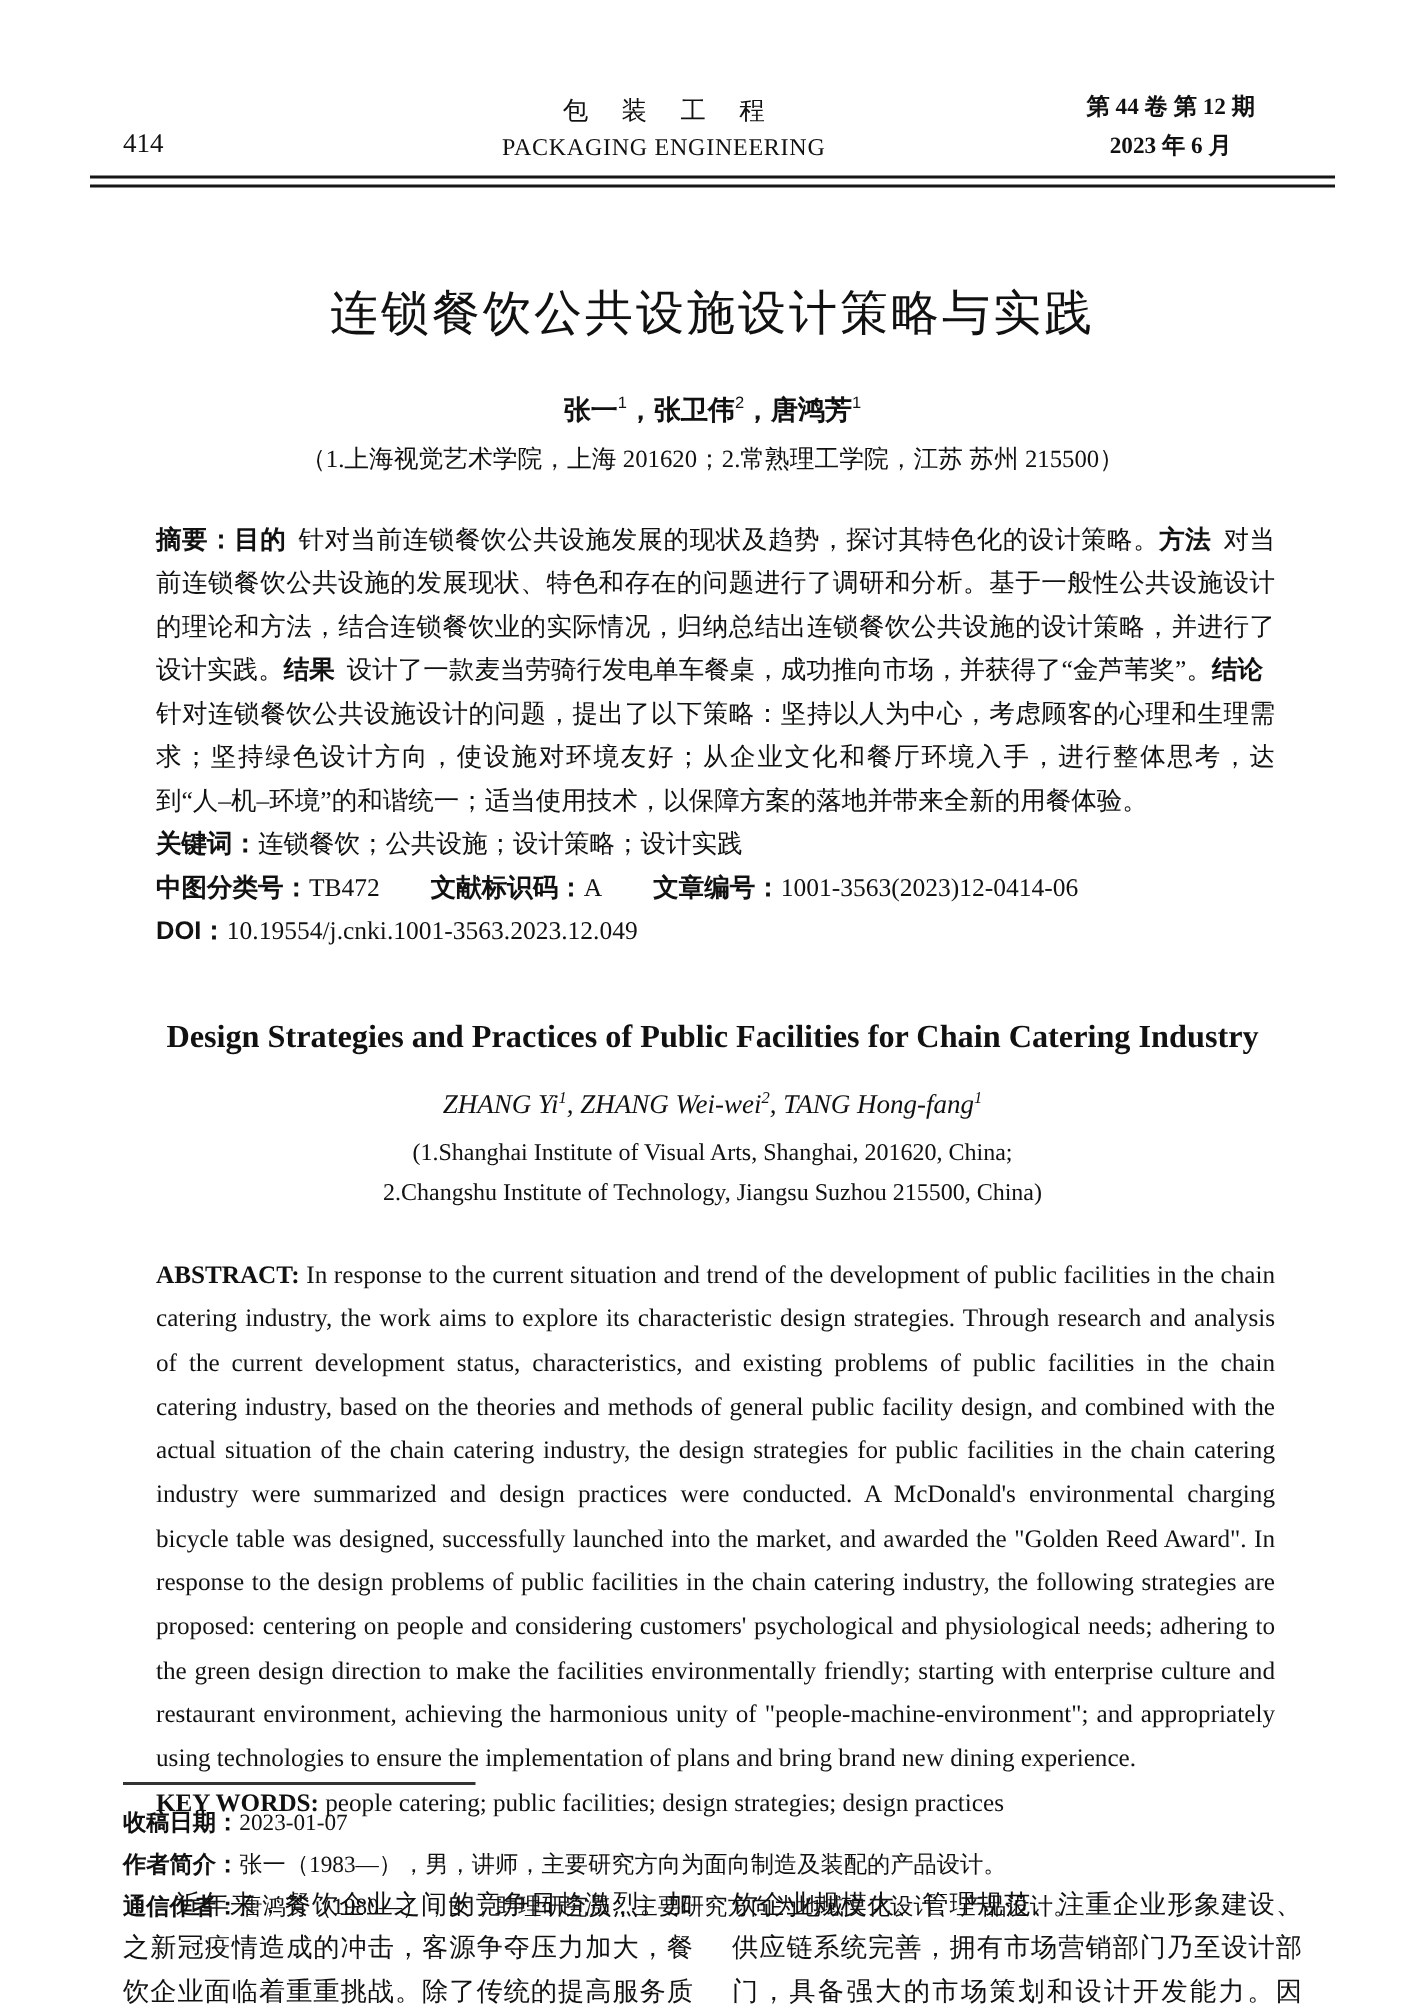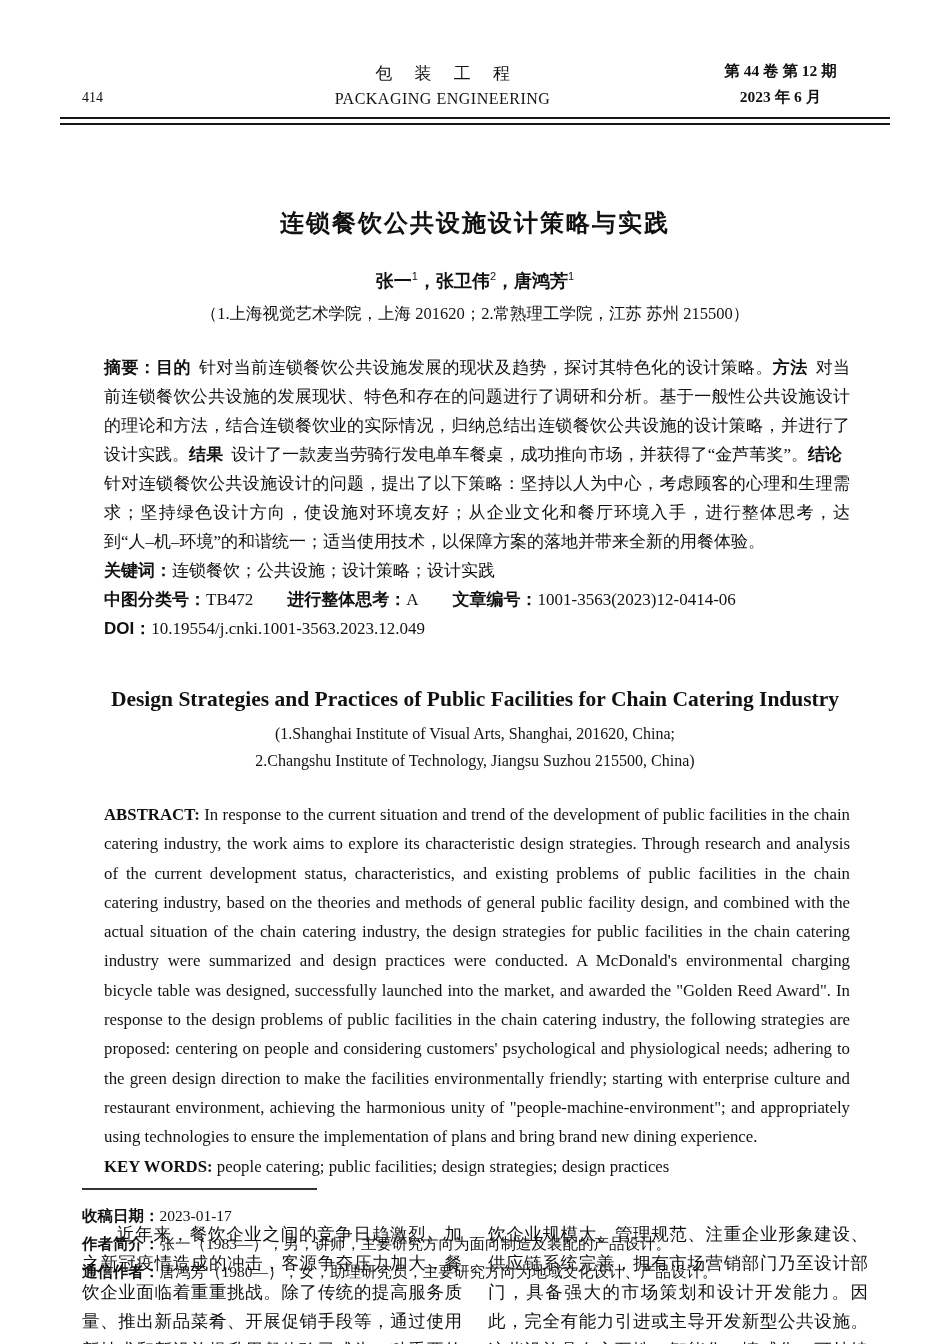--- a/index.html
+++ b/index.html
@@ -16,41 +16,41 @@
     overflow: hidden;
   }
 
   
   .journal-header {
     display: flex;
     align-items: flex-end;
     justify-content: space-between;
     height: 50px;
   }
-  .header-left { width: 110px; font-size: 14px; padding-bottom: 2px; }
+  .header-left { width: 110px; font-size: 18px; padding-bottom: 2px; }
   .header-center { flex: 1; text-align: center; }
   .journal-name-cn { font-size: 17px; letter-spacing: 9px; text-indent: 9px; }
   .journal-name-en { font-size: 16px; letter-spacing: 0.5px; margin-top: 5px; }
   .header-right { width: 175px; text-align: center; font-size: 15.5px; font-weight: bold; }
   .header-right div + div { margin-top: 5px; }
 
   .rule-double {
     margin: 9px -22px 0 -22px;
     height: 8px;
     border-top: 2px solid #161616;
     border-bottom: 2px solid #161616;
   }
 
   
   .title-cn {
-    margin-top: 82px;
+    margin-top: 62px;
     text-align: center;
     font-family: "Liberation Sans", "DejaVu Sans", sans-serif;
-    font-weight: bold;
-    font-size: 24px;
+    font-weight: normal;
+    font-size: 32px;
     letter-spacing: 2px;
   }
   .authors-cn {
     margin-top: 30px;
     text-align: center;
     font-family: "Liberation Sans", "DejaVu Sans", sans-serif;
     font-weight: bold;
     font-size: 18px;
   }
   .authors-cn sup, .authors-en sup { font-size: 11px; font-weight: normal; }
@@ -153,29 +153,32 @@
 
   <div class="abstract-cn">
     <span class="label-cn">摘要：</span><span class="label-cn seg-label">目的</span><span>针对当前连锁餐饮公共设施发展的现状及趋势，探讨其特色化的设计策略。</span><span class="label-cn seg-label">方法</span><span>对当前连锁餐饮公共设施的发展现状、特色和存在的问题进行了调研和分析。基于一般性公共设施设计的理论和方法，结合连锁餐饮业的实际情况，归纳总结出连锁餐饮公共设施的设计策略，并进行了设计实践。</span><span class="label-cn seg-label">结果</span><span>设计了一款麦当劳骑行发电单车餐桌，成功推向市场，并获得了“金芦苇奖”。</span><span class="label-cn seg-label">结论</span><span>针对连锁餐饮公共设施设计的问题，提出了以下策略：坚持以人为中心，考虑顾客的心理和生理需求；坚持绿色设计方向，使设施对环境友好；从企业文化和餐厅环境入手，进行整体思考，达到“人–机–环境”的和谐统一；适当使用技术，以保障方案的落地并带来全新的用餐体验。</span>
   </div>
 
   <div class="meta-line">
     <span class="label-cn">关键词：</span><span>连锁餐饮；公共设施；设计策略；设计实践</span>
   </div>
 
   <div class="meta-line">
-    <span class="meta-group"><span class="label-cn">中图分类号：</span><span>TB472</span></span><span class="meta-group"><span class="label-cn">进行整体思考：</span><span>A</span></span><span class="meta-group"><span class="label-cn">文章编号：</span><span>1001-3563(2023)12-0414-06</span></span>
+    <span class="meta-group"><span class="label-cn">中图分类号：</span><span>TB472</span></span><span class="meta-group"><span class="label-cn">文献标识码：</span><span>A</span></span><span class="meta-group"><span class="label-cn">文章编号：</span><span>1001-3563(2023)12-0414-06</span></span>
   </div>
 
   <div class="meta-line">
     <span class="label-cn">DOI：</span><span>10.19554/j.cnki.1001-3563.2023.12.049</span>
   </div>
 
   <h2 class="title-en">Design Strategies and Practices of Public Facilities for Chain Catering Industry</h2>
 
+  <div class="authors-en">
+    <span>ZHANG Yi</span><sup>1</sup><span>, </span><span>ZHANG Wei-wei</span><sup>2</sup><span>, </span><span>TANG Hong-fang</span><sup>1</sup>
+  </div>
 
   <div class="affiliation-en">
     <div>(1.Shanghai Institute of Visual Arts, Shanghai, 201620, China;</div>
     <div>2.Changshu Institute of Technology, Jiangsu Suzhou 215500, China)</div>
   </div>
 
   <div class="abstract-en">
     <span class="label-en">ABSTRACT:</span>
     <span>In response to the current situation and trend of the development of public facilities in the chain catering industry, the work aims to explore its characteristic design strategies. Through research and analysis of the current development status, characteristics, and existing problems of public facilities in the chain catering industry, based on the theories and methods of general public facility design, and combined with the actual situation of the chain catering industry, the design strategies for public facilities in the chain catering industry were summarized and design practices were conducted. A McDonald's environmental charging bicycle table was designed, successfully launched into the market, and awarded the "Golden Reed Award". In response to the design problems of public facilities in the chain catering industry, the following strategies are proposed: centering on people and considering customers' psychological and physiological needs; adhering to the green design direction to make the facilities environmentally friendly; starting with enterprise culture and restaurant environment, achieving the harmonious unity of "people-machine-environment"; and appropriately using technologies to ensure the implementation of plans and bring brand new dining experience.</span>
   </div>
@@ -191,21 +194,21 @@
     </div>
     <div class="column">
       <p>饮企业规模大、管理规范、注重企业形象建设、供应链系统完善，拥有市场营销部门乃至设计部门，具备强大的市场策划和设计开发能力。因此，完全有能力引进或主导开发新型公共设施。这些设施具有交互性、智能化、情感化、可持续性等特点，例如送餐机</p>
     </div>
   </div>
 
   <div class="footnote">
     <div class="footnote-rule"></div>
     <div class="footnote-lines">
       <div>
-        <span class="label-cn">收稿日期：</span><span>2023-01-17</span>
+        <span class="label-cn">收稿日期：</span><span>2023-01-07</span>
       </div>
       <div>
         <span class="label-cn">作者简介：</span><span>张一（1983—），男，讲师，主要研究方向为面向制造及装配的产品设计。</span>
       </div>
       <div>
         <span class="label-cn">通信作者：</span><span>唐鸿芳（1980—），女，助理研究员，主要研究方向为地域文化设计、产品设计。</span>
       </div>
     </div>
   </div>
 

